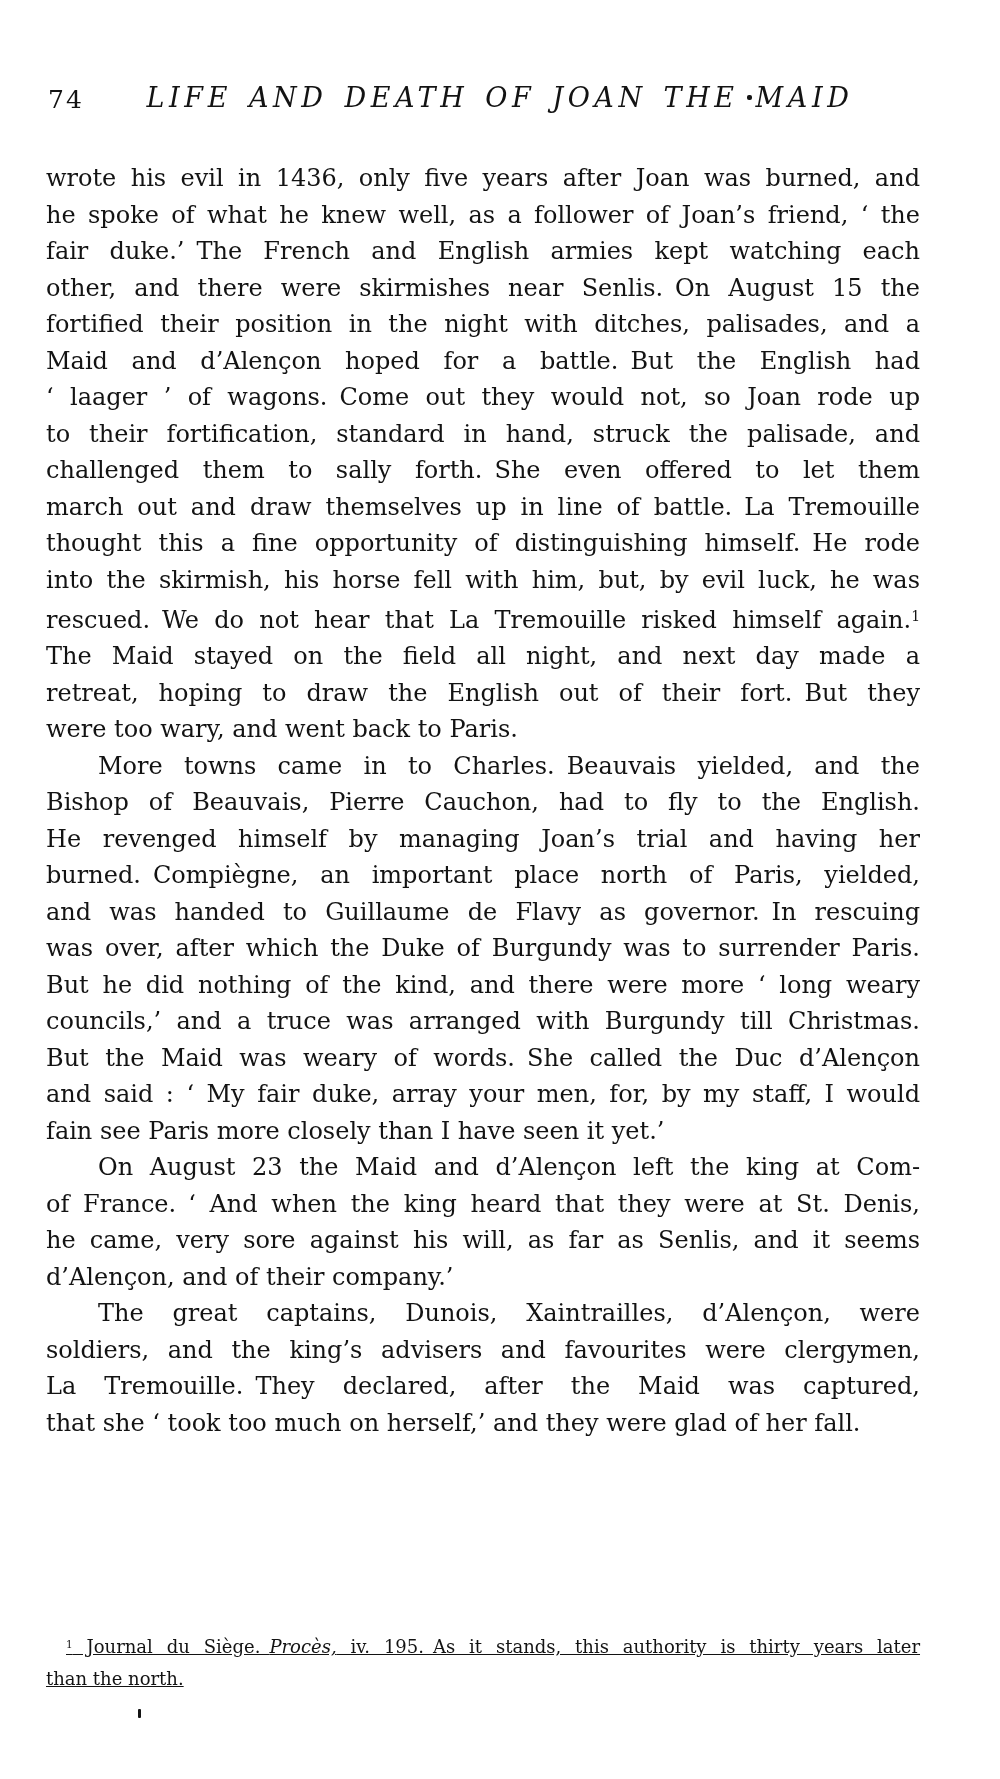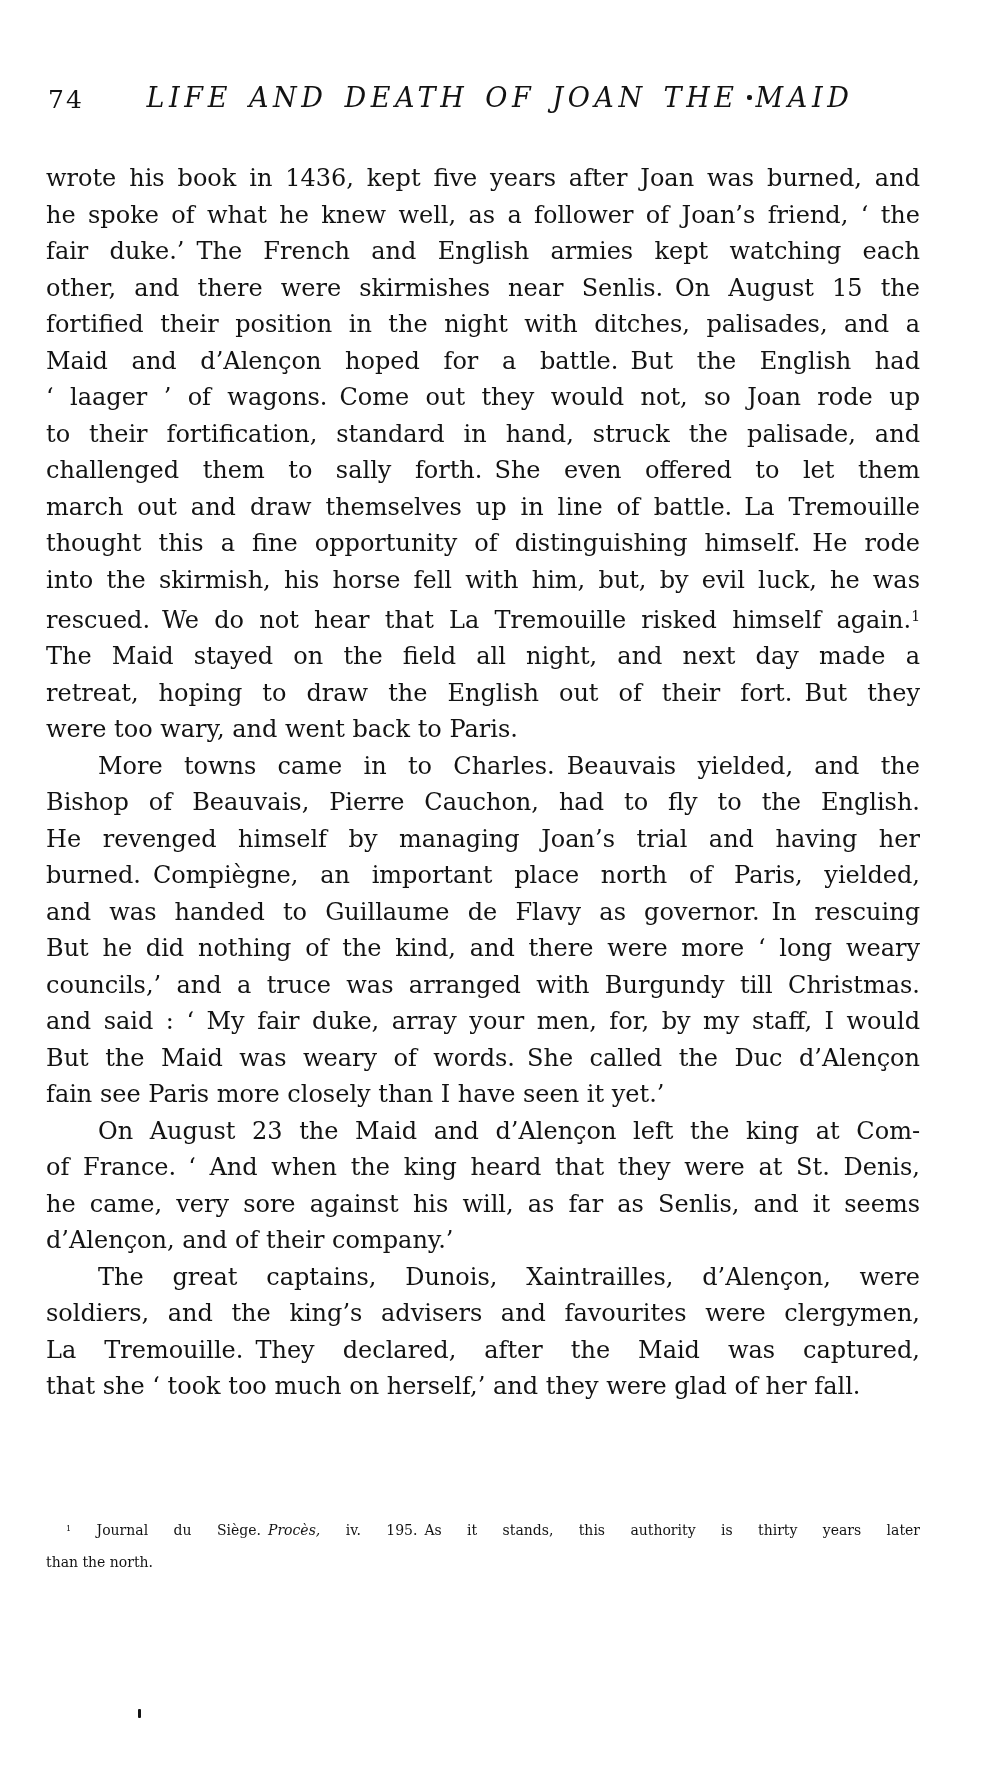--- a/index.html
+++ b/index.html
@@ -59,25 +59,26 @@
   .line.indent { text-indent: 52px; }
   .sup {
     font-size: 0.58em;
     vertical-align: 0.5em;
     letter-spacing: 0;
   }
   .italic { font-style: italic; }
   
   .footnote {
     position: absolute;
-    top: 1512px;
+    top: 1628px;
     left: 46px;
     right: 40px;
-    font-size: 14px;
+    font-size: 18px;
     line-height: 32px;
+    text-decoration: underline;
   }
   .footnote .line.indent { text-indent: 20px; }
   
   .speck {
     position: absolute;
     background: #141414;
   }
   .speck-1 { left: 747px; top: 95px; width: 5px; height: 5px; border-radius: 2px; }
   .speck-2 { left: 138px; top: 1709px; width: 3px; height: 9px; border-radius: 1px; }
 </style>
@@ -85,45 +86,46 @@
 <body>
 
 <div class="page">
 
   <div class="header">
     <span class="pagenum">74</span>
     <span class="running-title">LIFE AND DEATH OF JOAN THE MAID</span>
   </div>
 
   <div class="body-text">
-      <div class="line"><span>wrote his book in 1436, kept five years after Joan was burned, and</span></div>
+      <div class="line"><span>wrote his evil in 1436, only five years after Joan was burned, and</span></div>
       <div class="line"><span>he spoke of what he knew well, as a follower of Joan’s friend, ‘ the</span></div>
       <div class="line"><span>fair duke.’ The French and English armies kept watching each</span></div>
       <div class="line"><span>other, and there were skirmishes near Senlis. On August 15 the</span></div>
       <div class="line"><span>fortified their position in the night with ditches, palisades, and a</span></div>
       <div class="line"><span>Maid and d’Alençon hoped for a battle. But the English had</span></div>
       <div class="line"><span>‘ laager ’ of wagons. Come out they would not, so Joan rode up</span></div>
       <div class="line"><span>to their fortification, standard in hand, struck the palisade, and</span></div>
       <div class="line"><span>challenged them to sally forth. She even offered to let them</span></div>
       <div class="line"><span>march out and draw themselves up in line of battle. La Tremouille</span></div>
       <div class="line"><span>thought this a fine opportunity of distinguishing himself. He rode</span></div>
       <div class="line"><span>into the skirmish, his horse fell with him, but, by evil luck, he was</span></div>
       <div class="line"><span>rescued. We do not hear that La Tremouille risked himself again.</span><span class="sup">1</span></div>
       <div class="line"><span>The Maid stayed on the field all night, and next day made a</span></div>
       <div class="line"><span>retreat, hoping to draw the English out of their fort. But they</span></div>
       <div class="line last"><span>were too wary, and went back to Paris.</span></div>
       <div class="line indent"><span>More towns came in to Charles. Beauvais yielded, and the</span></div>
       <div class="line"><span>Bishop of Beauvais, Pierre Cauchon, had to fly to the English.</span></div>
       <div class="line"><span>He revenged himself by managing Joan’s trial and having her</span></div>
       <div class="line"><span>burned. Compiègne, an important place north of Paris, yielded,</span></div>
       <div class="line"><span>and was handed to Guillaume de Flavy as governor. In rescuing</span></div>
+      <div class="line"><span>was over, after which the Duke of Burgundy was to surrender Paris.</span></div>
       <div class="line"><span>But he did nothing of the kind, and there were more ‘ long weary</span></div>
       <div class="line"><span>councils,’ and a truce was arranged with Burgundy till Christmas.</span></div>
+      <div class="line"><span>But the Maid was weary of words. She called the Duc d’Alençon</span></div>
       <div class="line"><span>and said : ‘ My fair duke, array your men, for, by my staff, I would</span></div>
-      <div class="line"><span>But the Maid was weary of words. She called the Duc d’Alençon</span></div>
       <div class="line last"><span>fain see Paris more closely than I have seen it yet.’</span></div>
       <div class="line indent"><span>On August 23 the Maid and d’Alençon left the king at Com-</span></div>
       <div class="line"><span>of France. ‘ And when the king heard that they were at St. Denis,</span></div>
       <div class="line"><span>he came, very sore against his will, as far as Senlis, and it seems</span></div>
       <div class="line last"><span>d’Alençon, and of their company.’</span></div>
       <div class="line indent"><span>The great captains, Dunois, Xaintrailles, d’Alençon, were</span></div>
       <div class="line"><span>soldiers, and the king’s advisers and favourites were clergymen,</span></div>
       <div class="line"><span>La Tremouille. They declared, after the Maid was captured,</span></div>
       <div class="line last"><span>that she ‘ took too much on herself,’ and they were glad of her fall.</span></div>
     </div>

